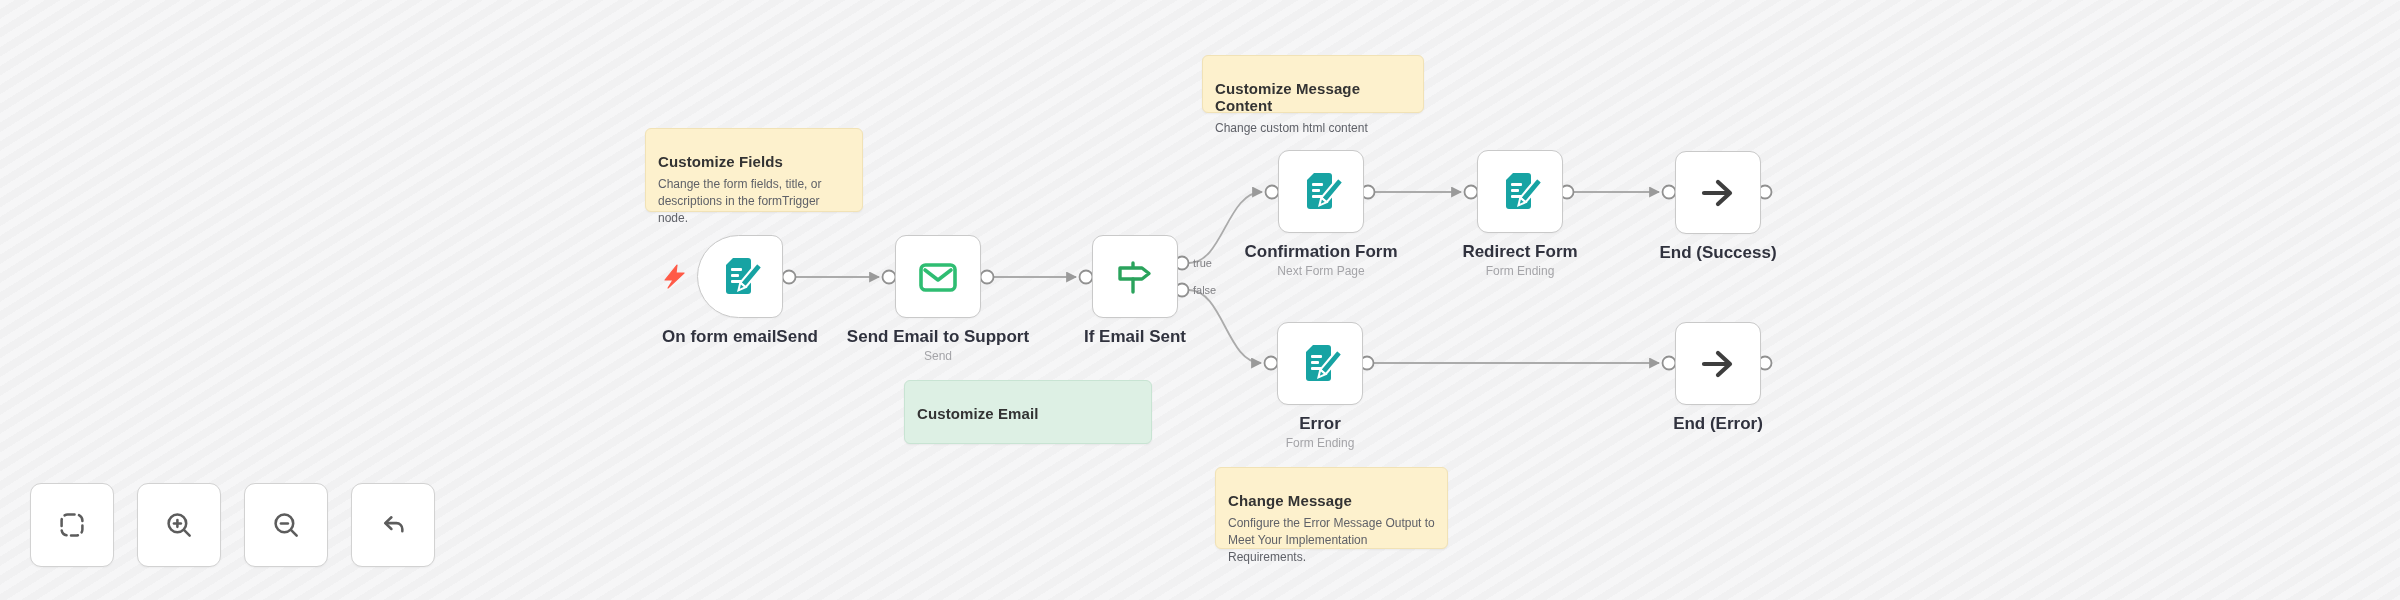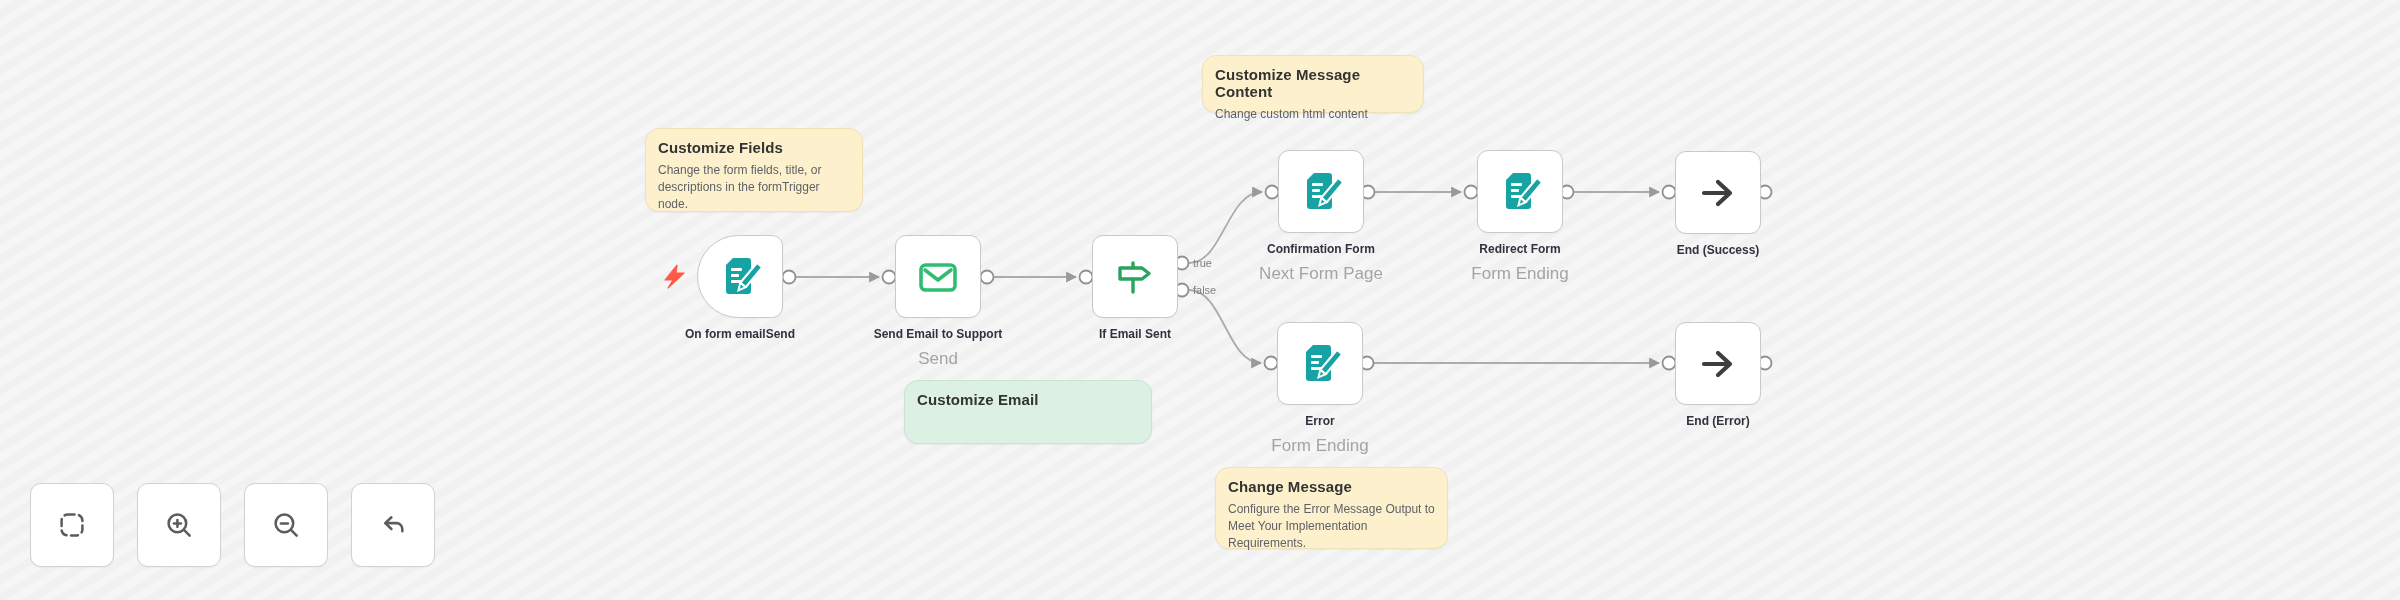--- a/index.html
+++ b/index.html
@@ -3,37 +3,37 @@
 <meta charset="utf-8">
 <style>
   html,body{margin:0;padding:0;background:#e9e9e9;}
   .canvas{
     position:relative;width:2400px;height:600px;overflow:hidden;
     font-family:"Liberation Sans",sans-serif;
     background-color:#f3f3f4;
     background-image:repeating-linear-gradient(148deg,#f6f6f7 0 8px,#f1f1f2 8px 16px);
   }
   
-  .sticky{position:absolute;border-radius:14px;padding:10px 12px;box-sizing:border-box;
+  .sticky{position:absolute;border-radius:6px;padding:24px 12px;box-sizing:border-box;
           box-shadow:0 1px 2px rgba(0,0,0,.05);}
   .sticky.yellow{background:#fdf1cd;border:1px solid #f1e2b6;}
   .sticky.green{background:#ddf0e4;border:1px solid #c8e4d3;}
   .sticky-title{font-size:15px;font-weight:700;color:#333333;margin-bottom:6px;letter-spacing:.1px;}
   .sticky-body{font-size:12px;color:#5f6168;line-height:1.42;}
   
   .node{position:absolute;width:86px;}
   .node-box{width:86px;height:83px;background:#ffffff;border:1.8px solid #c9c9c9;border-radius:11px;
             box-sizing:border-box;display:flex;align-items:center;justify-content:center;
             box-shadow:0 1px 2px rgba(0,0,0,.03);cursor:pointer;}
   .node-box.trigger{border-radius:42px 11px 11px 42px;}
   .node-icon{width:44px;height:44px;display:block;}
   .node-label{position:absolute;top:92px;left:50%;transform:translateX(-50%);white-space:nowrap;
-              font-size:12px;font-weight:700;color:#30323e;text-align:center;}
+              font-size:17px;font-weight:700;color:#30323e;text-align:center;}
   .node-sublabel{position:absolute;top:114px;left:50%;transform:translateX(-50%);white-space:nowrap;
-              font-size:17px;font-weight:400;color:#a4a4a8;text-align:center;}
+              font-size:12px;font-weight:400;color:#a4a4a8;text-align:center;}
   
   svg.wires{position:absolute;left:0;top:0;width:2400px;height:600px;}
   .wire{stroke:#ababab;stroke-width:1.8;fill:none;}
   .port{fill:#ffffff;stroke:#909090;stroke-width:1.8;}
   .branch-label{font-size:11px;fill:#7e7e82;font-family:"Liberation Sans",sans-serif;}
   
   .controls{position:absolute;left:30px;top:483px;display:flex;gap:23px;}
   .ctrl-btn{width:84px;height:84px;background:#ffffff;border:1.6px solid #d2d2d2;border-radius:11px;
             box-sizing:border-box;display:flex;align-items:center;justify-content:center;cursor:pointer;
             box-shadow:0 1px 2px rgba(0,0,0,.04);padding:0;}

